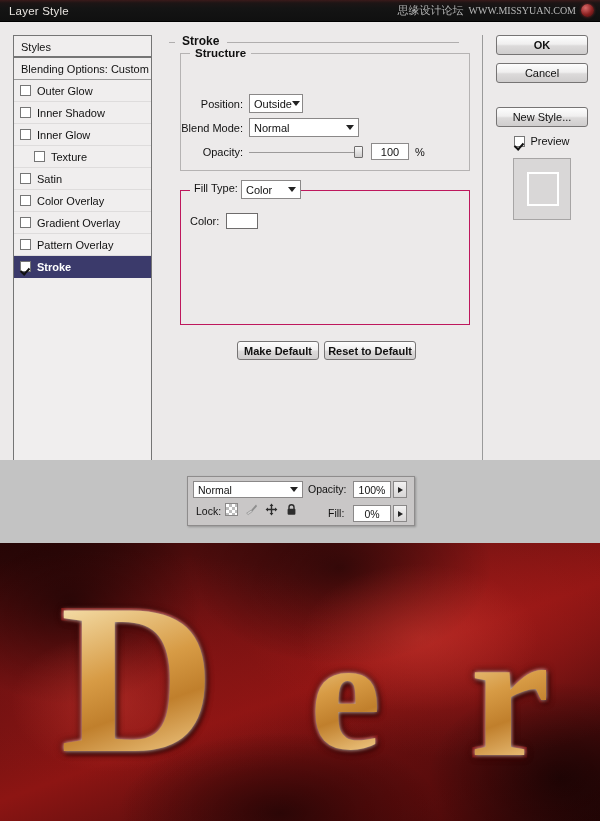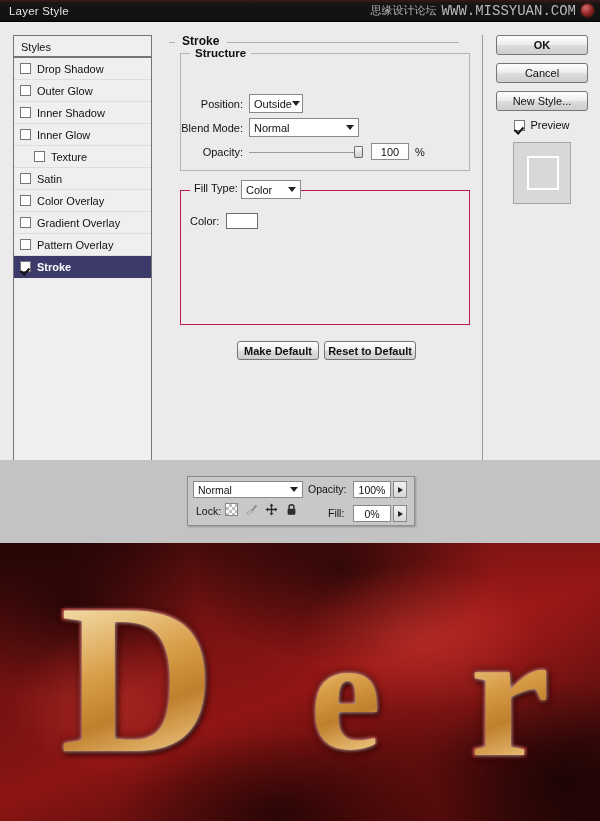--- a/index.html
+++ b/index.html
@@ -20,21 +20,21 @@
     border-bottom:1px solid #000;
     display:flex; align-items:center;
   }
   .titlebar .tb-title{
     color:#e8e4e0; font-size:11.5px; padding-left:9px; letter-spacing:.2px;
   }
   .titlebar .tb-watermark{
     margin-left:auto; padding-right:6px; display:flex; align-items:center; gap:5px;
   }
   .wm-cn{ color:#cfcfcf; font-size:11px; font-family:"DejaVu Sans",sans-serif; opacity:.85; text-shadow:0 0 1px #000;}
-  .wm-en{ color:#c9c9c9; font-size:14px; font-family:Liberation Mono, monospace; letter-spacing:0px; opacity:.9;}
+  .wm-en{ color:#c9c9c9; font-size:10px; font-family:Liberation Serif, serif; letter-spacing:0px; opacity:.9;}
   .wm-dot{
     width:13px;height:13px;border-radius:50%;
     background:radial-gradient(circle at 35% 30%, #d96a6a 0%, #8a2020 55%, #3a0c0c 100%);
     box-shadow:0 0 3px rgba(190,60,60,.6);
   }
 
   
   .dialog{
     position:absolute; left:0; top:22px; width:600px; height:488px;
     background:#eceaea;
@@ -301,25 +301,22 @@
     <span class="wm-cn">思缘设计论坛</span>
     <span class="wm-en">WWW.MISSYUAN.COM</span>
     <span class="wm-dot"></span>
   </span>
 </div>
 
 <div class="dialog">
 
   <div class="styles-panel">
     <div class="styles-head">Styles</div>
+    <div class="styles-blending">Blending Options: Custom</div>
     <div class="styles-list" id="styles-list">
-        <div class="style-row">
-          <span class="cb"></span>
-          <span>Drop Shadow</span>
-        </div>
         <div class="style-row">
           <span class="cb"></span>
           <span>Outer Glow</span>
         </div>
         <div class="style-row">
           <span class="cb"></span>
           <span>Inner Shadow</span>
         </div>
         <div class="style-row">
           <span class="cb"></span>
@@ -406,21 +403,21 @@
       </div>
     </div>
 
     <div class="btn btn-make">Make Default</div>
     <div class="btn btn-reset">Reset to Default</div>
   </div>
 
   <div class="rightcol">
     <div class="btn">OK</div>
     <div class="btn plain">Cancel</div>
-    <div class="btn plain" style="margin-top:8px;">New Style...</div>
+    <div class="btn plain" style="margin-top:24px;">New Style...</div>
 
     <div class="preview-row">
       <span class="cb on"></span>
       <span class="plbl">Preview</span>
     </div>
 
     <div class="preview-thumb">
       <div class="inner"></div>
     </div>
   </div>

